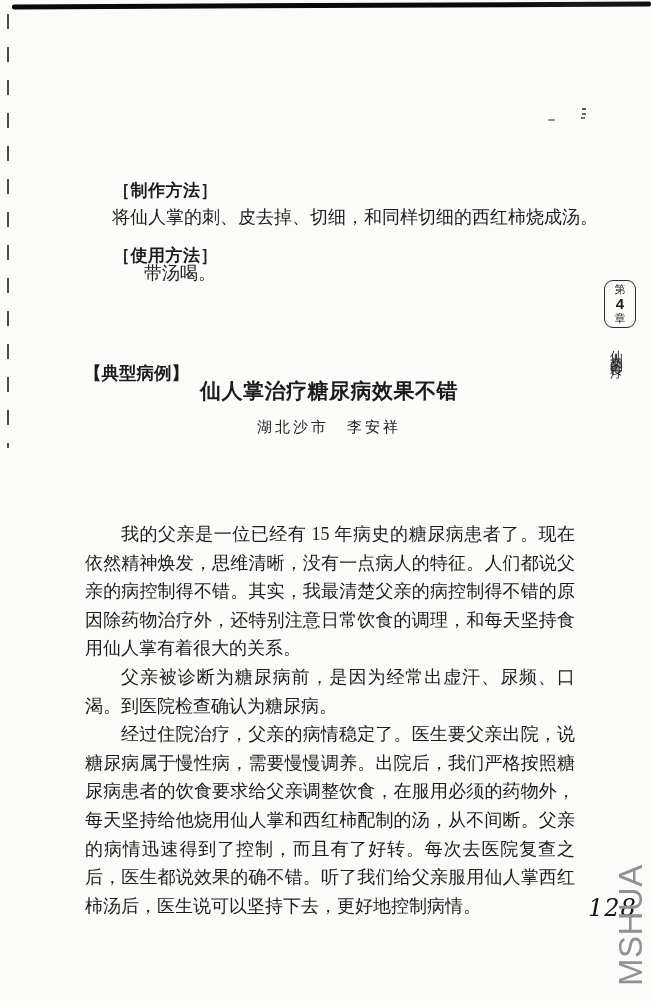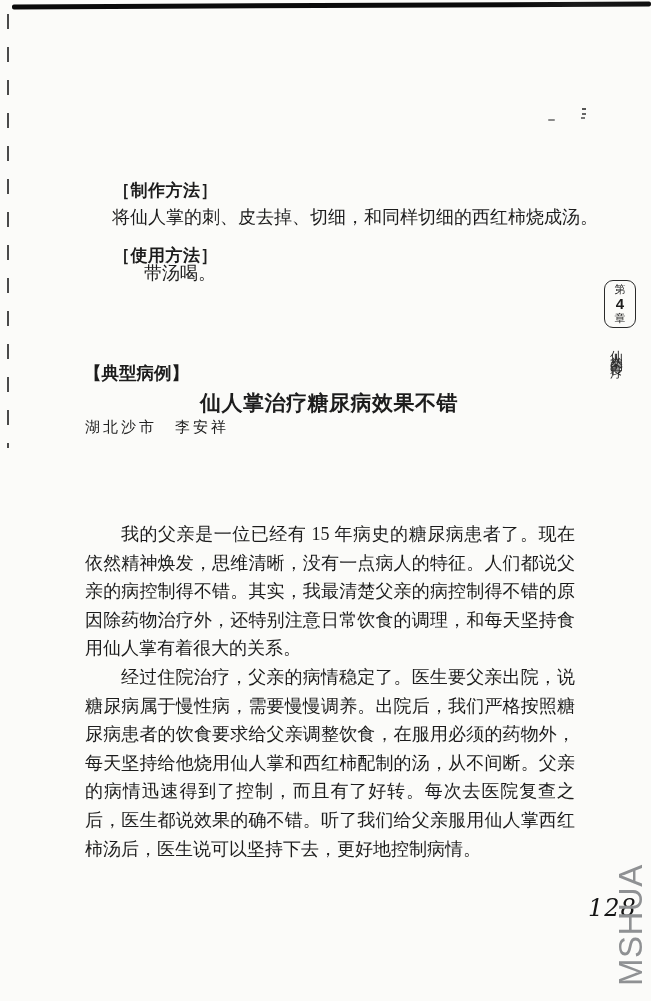--- a/index.html
+++ b/index.html
@@ -42,25 +42,24 @@
   
   .case-label {
     position:absolute; left:84px; top:321px; white-space:nowrap;
     font-family:"Liberation Sans","DejaVu Sans",sans-serif;
     font-weight:bold; font-size:17.5px;margin-top:40px;
   }
   .case-title {
     position:absolute; left:85px; top:377px; width:488px;
     text-align:center; font-weight:bold; font-size:21px; letter-spacing:0.5px;
     font-family:"Liberation Sans","DejaVu Sans",sans-serif;
-    margin-top:12px;
   }
   .byline {
     position:absolute; left:85px; top:418px; width:488px;
-    text-align:left; font-size:15px; letter-spacing:3px; color:#222;
+    text-align:center; font-size:15px; letter-spacing:3px; color:#222;
   }
 
   
   .body-text {
     position:absolute; left:85px; top:476px; width:490px;
     font-size:18px; line-height:28.6px;
     text-align:justify; text-justify:inter-ideograph;margin-top:44px;
   }
   .body-text p { margin:0; text-indent:2em; }
 
@@ -109,20 +108,21 @@
   <div class="m-text prep-text">将仙人掌的刺、皮去掉、切细，和同样切细的西红柿烧成汤。</div>
   <div class="m-label use-label">［使用方法］</div>
   <div class="m-text use-text">带汤喝。</div>
 
   <div class="case-label">【典型病例】</div>
   <div class="case-title">仙人掌治疗糖尿病效果不错</div>
   <div class="byline">湖北沙市　李安祥</div>
 
   <div class="body-text">
     <p>我的父亲是一位已经有 15 年病史的糖尿病患者了。现在依然精神焕发，思维清晰，没有一点病人的特征。人们都说父亲的病控制得不错。其实，我最清楚父亲的病控制得不错的原因除药物治疗外，还特别注意日常饮食的调理，和每天坚持食用仙人掌有着很大的关系。</p>
+    <p>父亲被诊断为糖尿病前，是因为经常出虚汗、尿频、口渴。到医院检查确认为糖尿病。</p>
     <p>经过住院治疗，父亲的病情稳定了。医生要父亲出院，说糖尿病属于慢性病，需要慢慢调养。出院后，我们严格按照糖尿病患者的饮食要求给父亲调整饮食，在服用必须的药物外，每天坚持给他烧用仙人掌和西红柿配制的汤，从不间断。父亲的病情迅速得到了控制，而且有了好转。每次去医院复查之后，医生都说效果的确不错。听了我们给父亲服用仙人掌西红柿汤后，医生说可以坚持下去，更好地控制病情。</p>
   </div>
 
   <div class="chapter-tab">
     <span class="ch-pre">第</span>
     <span class="ch-num">4</span>
     <span class="ch-suf">章</span>
   </div>
   <div class="side-title">仙人掌的食疗</div>
 

